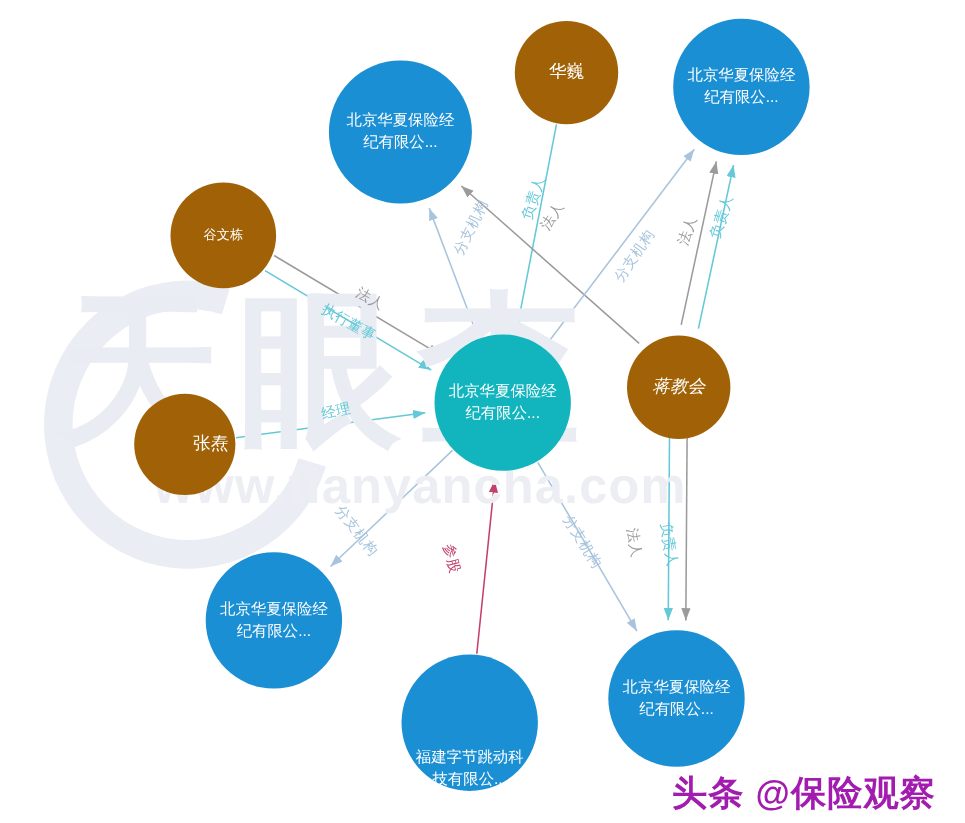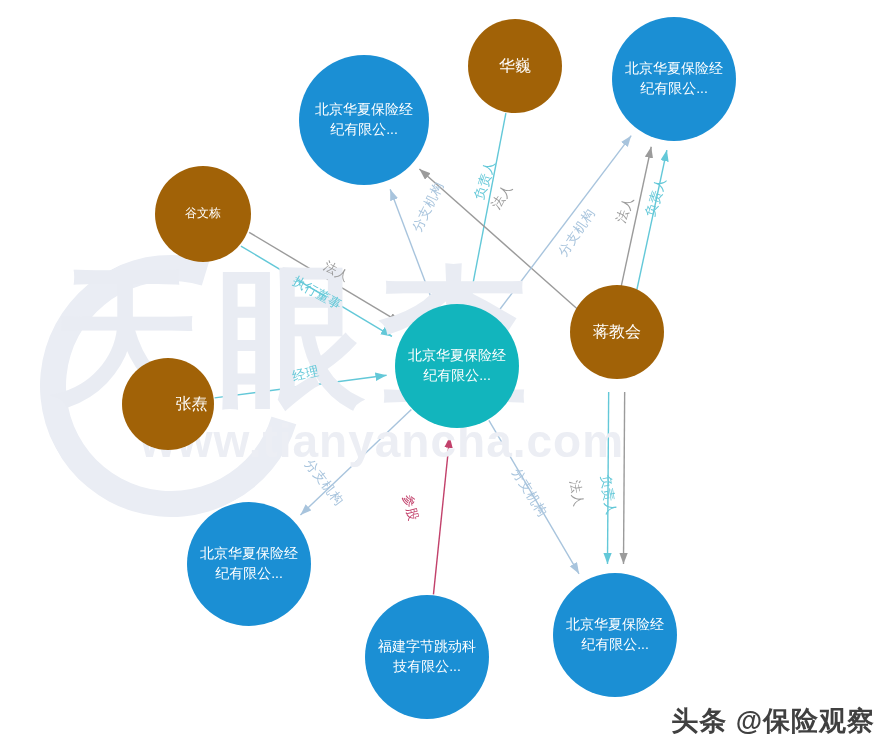--- a/index.html
+++ b/index.html
@@ -112,26 +112,26 @@
     font-size: 13px;
     line-height: 13px;
     white-space: nowrap;
     transform-origin: 0 0;
     letter-spacing: 0.5px;
   }
 
   
   .credit {
     position: absolute;
-    right: 2px;
+    right: 26px;
     bottom: 12px;
     z-index: 5;
-    font-size: 27px;
+    font-size: 32px;
     line-height: 30px;
-    color: #404040;
+    color: #a21caf;
     font-weight: bold;
     white-space: nowrap;
     letter-spacing: 1px;
   }
 </style>
 </head>
 <body>
 
 <div id="graph-root">
 
@@ -201,27 +201,27 @@
       </div>
       <div class="node orange" style="left: 155px; top: 166px; width: 96px; height: 96px; font-size: 12px; font-family: Liberation Serif, serif;">
         <span class="node-label">谷文栋</span>
       </div>
       <div class="node orange" style="left: 122px; top: 358px; width: 92px; height: 92px; font-size: 16px; text-align: right;">
         <span class="node-label">张焘</span>
       </div>
       <div class="node teal" style="left: 395px; top: 304px; width: 124px; height: 124px; font-size: 14px;">
         <span class="node-label">北京华夏保险经纪有限公...</span>
       </div>
-      <div class="node orange" style="left: 570px; top: 285px; width: 94px; height: 94px; font-size: 16px;">
+      <div class="node orange" style="left: 570px; top: 305px; width: 94px; height: 94px; font-size: 16px; font-style: italic;">
         <span class="node-label">蒋教会</span>
       </div>
       <div class="node blue" style="left: 187px; top: 502px; width: 124px; height: 124px; font-size: 14px;">
         <span class="node-label">北京华夏保险经纪有限公...</span>
       </div>
-      <div class="node blue" style="left: 365px; top: 595px; width: 124px; height: 124px; font-size: 14px;">
+      <div class="node blue" style="left: 365px; top: 595px; width: 124px; height: 124px; font-size: 14px; justify-content: flex-end;">
         <span class="node-label">福建字节跳动科技有限公...</span>
       </div>
       <div class="node blue" style="left: 553px; top: 573px; width: 124px; height: 124px; font-size: 14px;">
         <span class="node-label">北京华夏保险经纪有限公...</span>
       </div>
     </div>
 
   <div class="credit">头条 @保险观察</div>
 </div>
 

